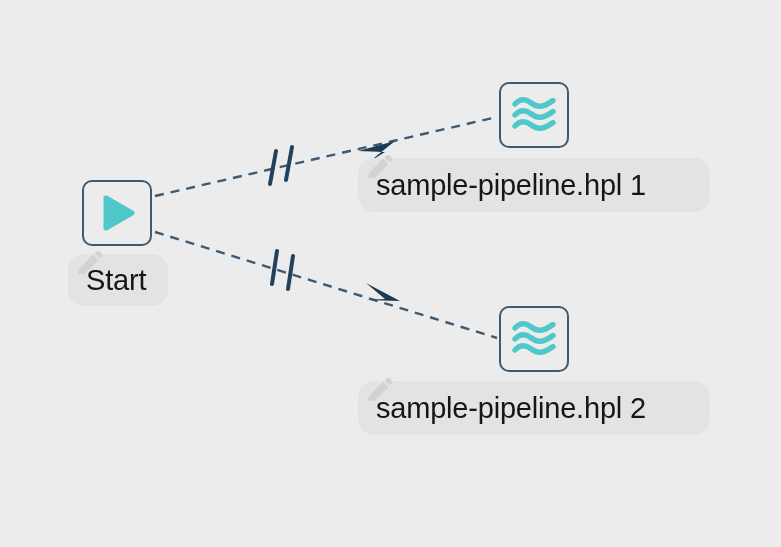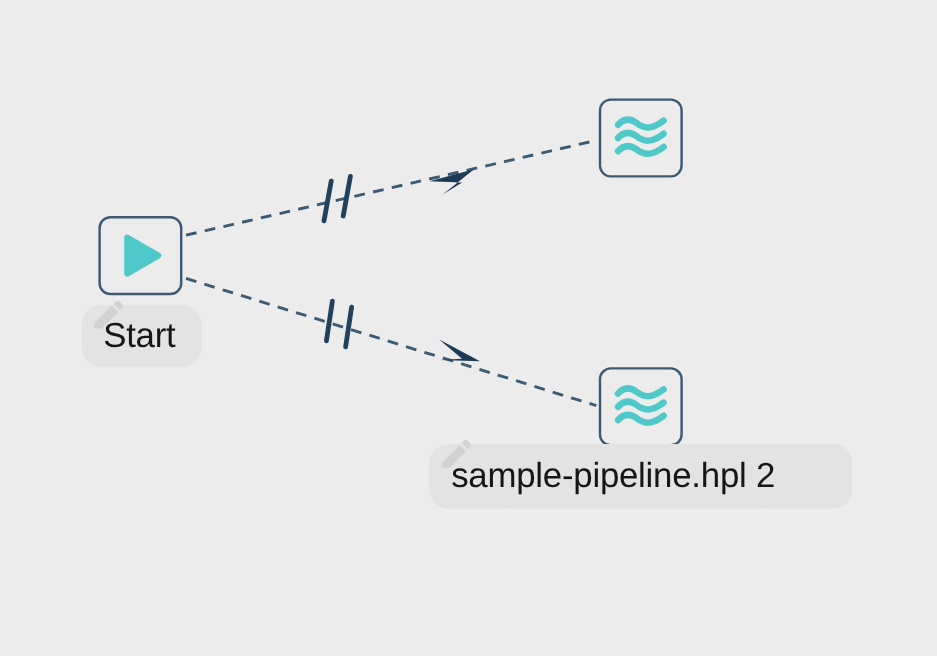--- a/index.html
+++ b/index.html
@@ -110,32 +110,39 @@
   <div class="node" style="left:499px; top:82px; width:70px; height:66px;">
     <svg class="node-icon" width="48" height="46" viewBox="0 0 48 46" xmlns="http://www.w3.org/2000/svg">
       <g fill="none" stroke="#4ec8c8" stroke-width="5.4" stroke-linecap="round">
         <path d="M 5 12 C 10 6.5 15 6.5 20.5 10.5 C 27 15.5 33 16 43 8.5"></path>
         <path d="M 5 23 C 10 17.5 15 17.5 20.5 21.5 C 27 26.5 33 27 43 19.5"></path>
         <path d="M 5 34 C 10 28.5 15 28.5 20.5 32.5 C 27 37.5 33 38 43 30.5"></path>
       </g>
     </svg>
   </div>
 
+  <div class="label-chip" style="left:358px; top:158px; width:352px; height:54px;">
+    <svg class="pencil-badge" viewBox="0 0 24 24" xmlns="http://www.w3.org/2000/svg">
+      <path d="M 3 19 L 4.3 14.7 L 15.2 3.8 L 19.5 8.1 L 8.6 19 Z" fill="#d2d2d2"></path>
+      <path d="M 16.5 2.5 L 17.8 1.2 A 2 2 0 0 1 20.6 1.2 L 22 2.6 A 2 2 0 0 1 22 5.4 L 20.8 6.6 Z" fill="#d2d2d2"></path>
+    </svg>
+    <span class="label-text">sample-pipeline.hpl 1</span>
+  </div>
 
   <div class="node" style="left:499px; top:306px; width:70px; height:66px;">
     <svg class="node-icon" width="48" height="46" viewBox="0 0 48 46" xmlns="http://www.w3.org/2000/svg">
       <g fill="none" stroke="#4ec8c8" stroke-width="5.4" stroke-linecap="round">
         <path d="M 5 12 C 10 6.5 15 6.5 20.5 10.5 C 27 15.5 33 16 43 8.5"></path>
         <path d="M 5 23 C 10 17.5 15 17.5 20.5 21.5 C 27 26.5 33 27 43 19.5"></path>
         <path d="M 5 34 C 10 28.5 15 28.5 20.5 32.5 C 27 37.5 33 38 43 30.5"></path>
       </g>
     </svg>
   </div>
 
-  <div class="label-chip" style="left:358px; top:370px; width:352px; height:54px;align-items:center;">
+  <div class="label-chip" style="left:358px; top:381px; width:352px; height:54px;align-items:center;">
     <svg class="pencil-badge" viewBox="0 0 24 24" xmlns="http://www.w3.org/2000/svg">
       <path d="M 3 19 L 4.3 14.7 L 15.2 3.8 L 19.5 8.1 L 8.6 19 Z" fill="#d2d2d2"></path>
       <path d="M 16.5 2.5 L 17.8 1.2 A 2 2 0 0 1 20.6 1.2 L 22 2.6 A 2 2 0 0 1 22 5.4 L 20.8 6.6 Z" fill="#d2d2d2"></path>
     </svg>
     <span class="label-text">sample-pipeline.hpl 2</span>
   </div>
 
 </div>
 
 </body></html>

